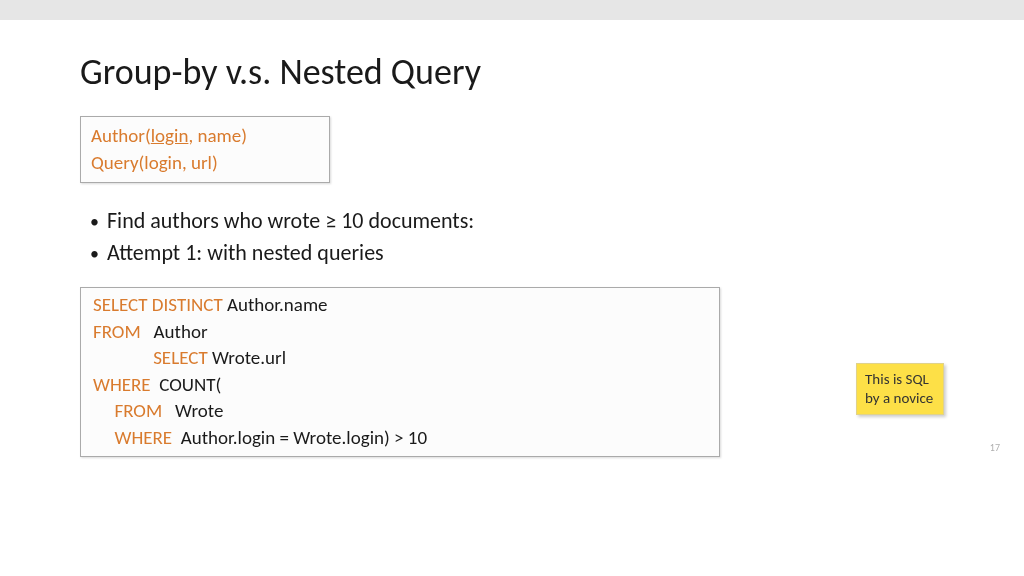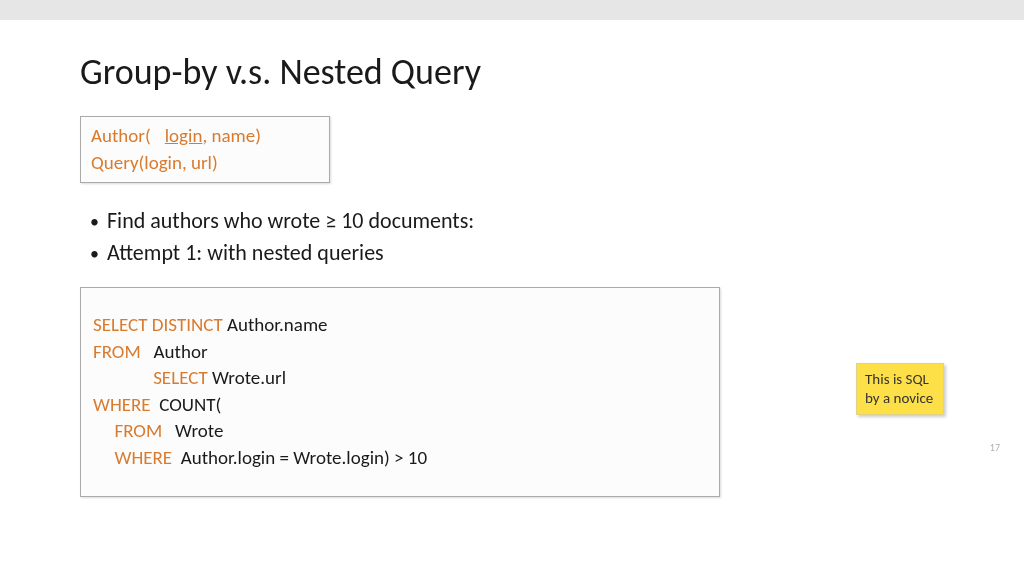--- a/index.html
+++ b/index.html
@@ -34,40 +34,40 @@
       display: inline-block;
       min-width: 250px;
       box-shadow: 1px 1px 2px rgba(0,0,0,0.15);
       margin-bottom: 22px;
     }
     .schema-line {
       font-size: 19px;
       color: #d97b2e;
       line-height: 1.4;
     }
-    .underline { text-decoration: underline; margin-left: 14px; }
+    .underline { text-decoration: underline; }
     .bullets {
       font-size: 22px;
       color: #1a1a1a;
       margin-left: 10px;
       margin-bottom: 18px;
     }
     .bullet-row {
       display: flex;
       align-items: baseline;
       line-height: 1.45;
     }
     .bullet-dot {
       margin-right: 8px;
       font-size: 18px;
     }
     .sql-box {
       border: 1px solid #aaa;
       background: #fcfcfc;
-      padding: 24px 12px;
+      padding: 4px 12px;
       width: 640px;
       box-shadow: 1px 1px 2px rgba(0,0,0,0.15);
       font-size: 19px;
       line-height: 1.4;
     }
     .kw { color: #d97b2e; }
     .blk { color: #1a1a1a; }
     .sql-line { white-space: pre; }
     .note {
       position: absolute;

